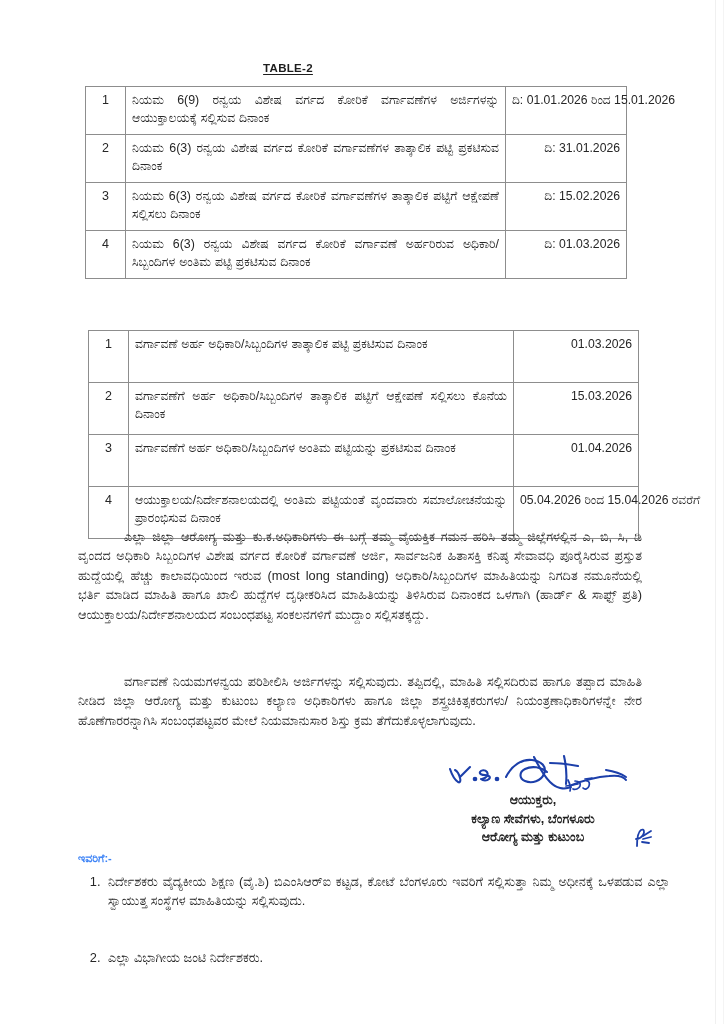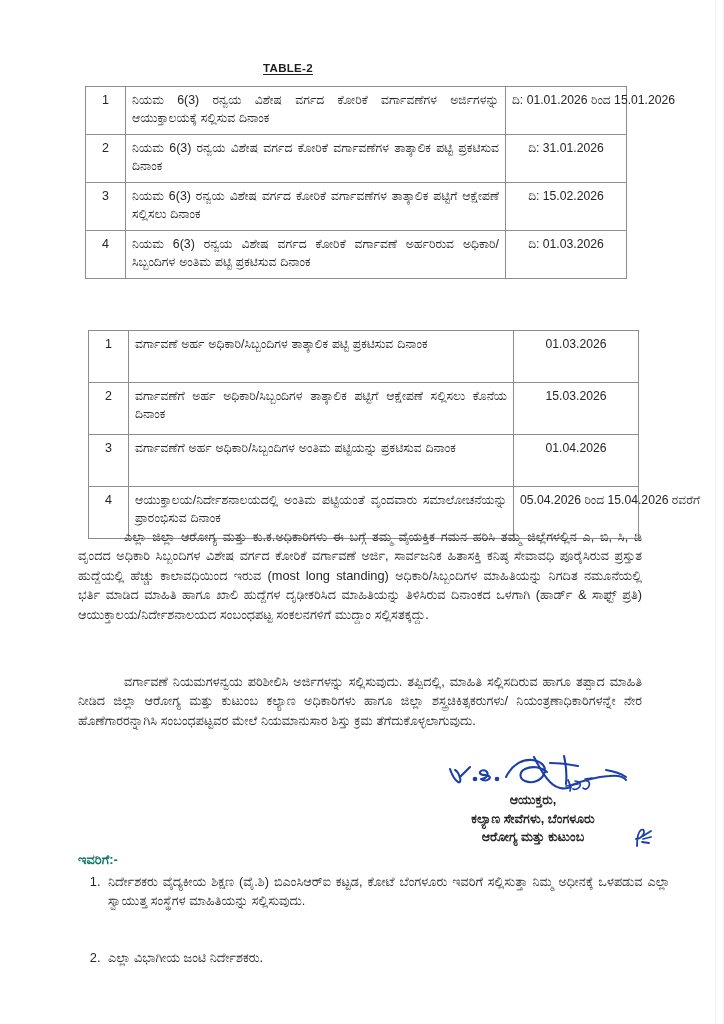--- a/index.html
+++ b/index.html
@@ -72,21 +72,21 @@
   }
   td.desc {
     text-align: justify;
     text-align-last: left;
     word-spacing: 0.4px;
   }
   td.desc.just-both {
     text-align: justify;
   }
   td.dt {
-    text-align: center;
+    text-align: right;
     vertical-align: top;
     font-size: 12.2px;
     line-height: 1.45;
     white-space: nowrap;
   }
 
   
   #table2-wrap { position: absolute; left: 85px; top: 86px; width: 541px; }
   #table2 { width: 541px; }
   #table2 col.c1 { width: 40px; }
@@ -148,23 +148,23 @@
     bottom: -2px;
     width: 22px;
     height: 22px;
   }
 
   
   #ivarige {
     position: absolute;
     left: 78px;
     top: 852px;
-    font-size: 13px;
+    font-size: 11px;
     font-weight: bold;
-    color: #0f766e;
+    color: #3b82f6;
   }
   ol.foot-list {
     position: absolute;
     left: 78px;
     top: 872px;
     width: 566px;
     margin: 0;
     padding: 0 0 0 26px;
     font-size: 12.8px;
     line-height: 1.52;
@@ -193,21 +193,21 @@
   <div id="table2-wrap">
     <table id="table2" class="doc-table">
       <colgroup>
           <col class="c1">
           <col class="c2">
           <col class="c3">
         </colgroup>
       <tbody>
         <tr>
           <td class="sl">1</td>
-          <td class="desc just-both">ನಿಯಮ 6(3) ರನ್ವಯ ವಿಶೇಷ ವರ್ಗದ ಕೋರಿಕೆ ವರ್ಗಾವಣೆಗಳ ಅರ್ಜಿಗಳನ್ನು ಆಯುಕ್ತಾಲಯಕ್ಕೆ ಸಲ್ಲಿಸುವ ದಿನಾಂಕ</td>
+          <td class="desc just-both">ನಿಯಮ 6(9) ರನ್ವಯ ವಿಶೇಷ ವರ್ಗದ ಕೋರಿಕೆ ವರ್ಗಾವಣೆಗಳ ಅರ್ಜಿಗಳನ್ನು ಆಯುಕ್ತಾಲಯಕ್ಕೆ ಸಲ್ಲಿಸುವ ದಿನಾಂಕ</td>
           <td class="dt">ದಿ: 01.01.2026 ರಿಂದ 15.01.2026</td>
         </tr>
         <tr>
           <td class="sl">2</td>
           <td class="desc just-both">ನಿಯಮ 6(3) ರನ್ವಯ ವಿಶೇಷ ವರ್ಗದ ಕೋರಿಕೆ ವರ್ಗಾವಣೆಗಳ ತಾತ್ಕಾಲಿಕ ಪಟ್ಟಿ ಪ್ರಕಟಿಸುವ ದಿನಾಂಕ</td>
           <td class="dt">ದಿ: 31.01.2026</td>
         </tr>
         <tr>
           <td class="sl">3</td>
           <td class="desc just-both">ನಿಯಮ 6(3) ರನ್ವಯ ವಿಶೇಷ ವರ್ಗದ ಕೋರಿಕೆ ವರ್ಗಾವಣೆಗಳ ತಾತ್ಕಾಲಿಕ ಪಟ್ಟಿಗೆ ಆಕ್ಷೇಪಣೆ ಸಲ್ಲಿಸಲು ದಿನಾಂಕ</td>

